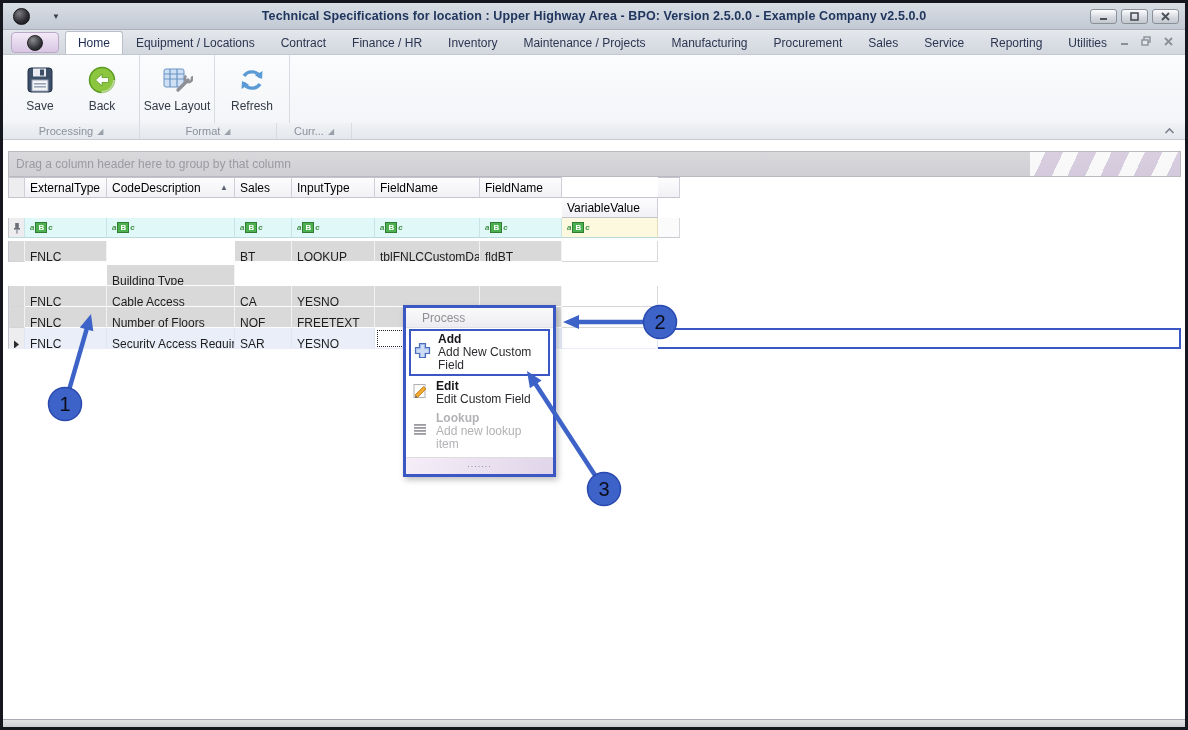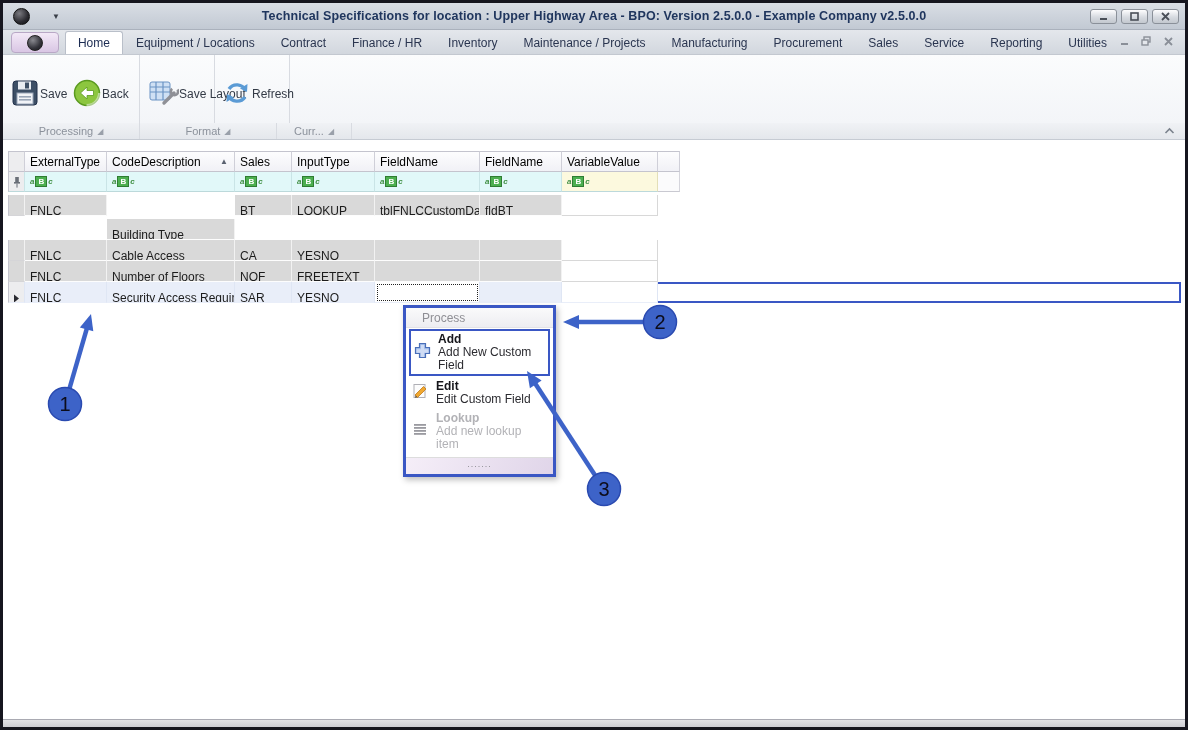--- a/index.html
+++ b/index.html
@@ -51,21 +51,21 @@
   }
   .tab.active {
     background:#fff; border-color:#b9bfc9; border-radius:3px 3px 0 0;
     color:#1c2c52;
   }
   .mdi-buttons { margin-left:auto; display:flex; gap:12px; align-items:center; padding-right:12px; padding-bottom:4px; }
   
   .ribbon { height:68px; background:linear-gradient(#fbfcfd,#f3f5f8); display:flex; }
   .ribbon-group { display:flex; padding:4px 6px 0 6px; border-right:1px solid #d8dbe1; }
   .rbtn {
-    width:62px; display:flex; flex-direction:row; align-items:center;
+    width:62px; display:flex; flex-direction:column; align-items:center;
     padding-top:3px; border:1px solid transparent; border-radius:3px; cursor:default;
   }
   .rbtn .ric { height:34px; display:flex; align-items:center; justify-content:center; }
   .rbtn .rlabel { font-size:12px; color:#333a46; margin-top:2px; white-space:nowrap; }
   .rbtn .dd-caret { font-size:7px; color:#4a5360; margin-top:1px; }
   
   .label-strip {
     height:17px; background:linear-gradient(#f0f2f5,#e4e7ec);
     border-bottom:1px solid #c6cbd3; display:flex; font-size:11px; color:#8b919b;
     position:relative;
@@ -272,20 +272,24 @@
         <span>Format</span>
         <span class="launcher">◢</span>
       </div>
       <div class="glabel" style="width: 75px;">
         <span>Curr...</span>
         <span class="launcher">◢</span>
       </div>
     </div>
 
   <div class="client">
+    <div class="group-panel">
+      <span>Drag a column header here to group by that column</span>
+      <span class="wave"></span>
+    </div>
     <div class="grid" id="grid">
         <div class="grow hdr">
           <div class="gcell ind"></div>
           <div class="gcell" style="width: 82px;">
             <span>ExternalType</span>
           </div>
           <div class="gcell" style="width: 128px;">
             <span>CodeDescription</span>
             <span class="sort-glyph">▲</span>
           </div>
@@ -294,21 +298,21 @@
           </div>
           <div class="gcell" style="width: 83px;">
             <span>InputType</span>
           </div>
           <div class="gcell" style="width: 105px;">
             <span>FieldName</span>
           </div>
           <div class="gcell" style="width: 82px;">
             <span>FieldName</span>
           </div>
-          <div class="gcell" style="width: 96px;">
+          <div class="gcell" style="width: 96px; margin-top: 20px;">
             <span>VariableValue</span>
           </div>
           <div class="gcell" style="width: 22px;"></div>
         </div>
         <div class="grow flt">
           <div class="gcell ind">
             <svg width="8" height="12" viewBox="0 0 8 12">
               <rect x="2.2" y="1" width="3.6" height="5" fill="#6a6f78"></rect>
               <rect x="1" y="6" width="6" height="1.6" fill="#6a6f78"></rect>
               <rect x="3.5" y="7.6" width="1" height="4" fill="#6a6f78"></rect>

